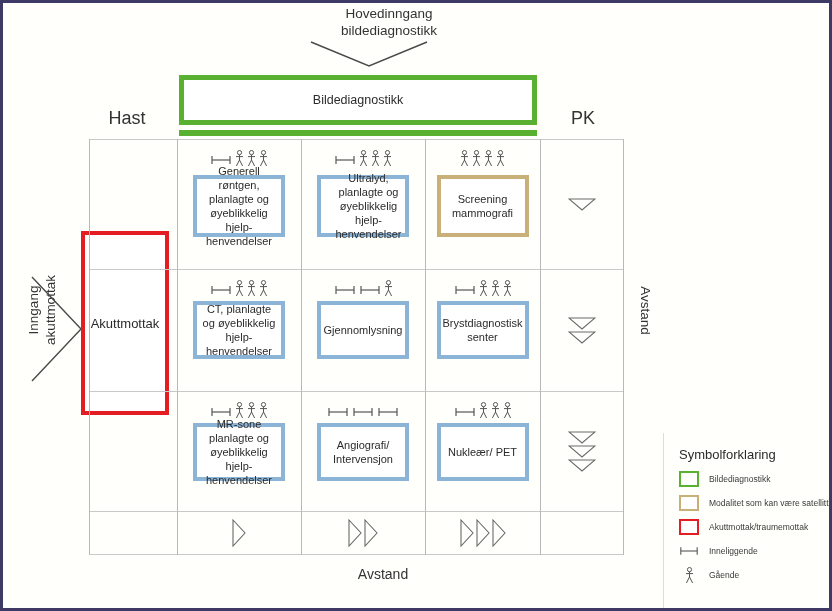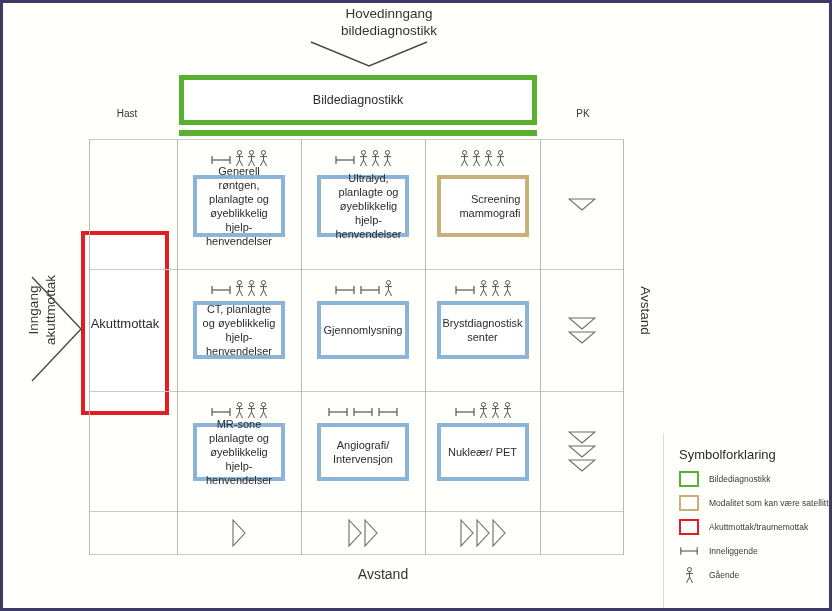--- a/index.html
+++ b/index.html
@@ -25,21 +25,21 @@
     text-align:center;
     font-size:13.5px;line-height:17px;
     color:#333;
   }
   #top-chevron{
     left:306px;top:38px;width:120px;height:26px;
   }
 
   
   .axis-label{
-    font-size:10px;color:#333;
+    font-size:18px;color:#333;
   }
   #hast-label{left:94px;top:105px;width:60px;text-align:center;}
   #pk-label{left:558px;top:105px;width:44px;text-align:center;}
   #avstand-bottom{left:300px;top:563px;width:160px;text-align:center;font-size:14px;}
   #avstand-right{
     left:597px;top:300px;width:90px;text-align:center;font-size:13.5px;
     transform:rotate(90deg);transform-origin:center center;
   }
   #inngang-label{
     left:-16px;top:290px;width:110px;text-align:center;
@@ -84,21 +84,21 @@
     position:absolute;left:50%;transform:translateX(-50%);
     box-sizing:border-box;
     display:flex;align-items:center;justify-content:center;
     background:#ffffff;
     text-align:center;
   }
   .modbox .lbl{
     font-size:11px;line-height:14px;color:#2b2b2b;padding:2px 4px;
   }
   .modbox.blue{border:4px solid #8cb4d6;}
-  .modbox.tan{border:4px solid #6d28d9;text-align:right;}
+  .modbox.tan{border:4px solid #6d28d9;}
 
   
   #red-box{
     left:78px;top:228px;width:88px;height:184px;
     border:4px solid #e31d22;background:#ffffff;box-sizing:border-box;
     display:flex;align-items:center;justify-content:center;
   }
   #red-box .lbl{font-size:13px;color:#2b2b2b;text-align:center;}
 
   

